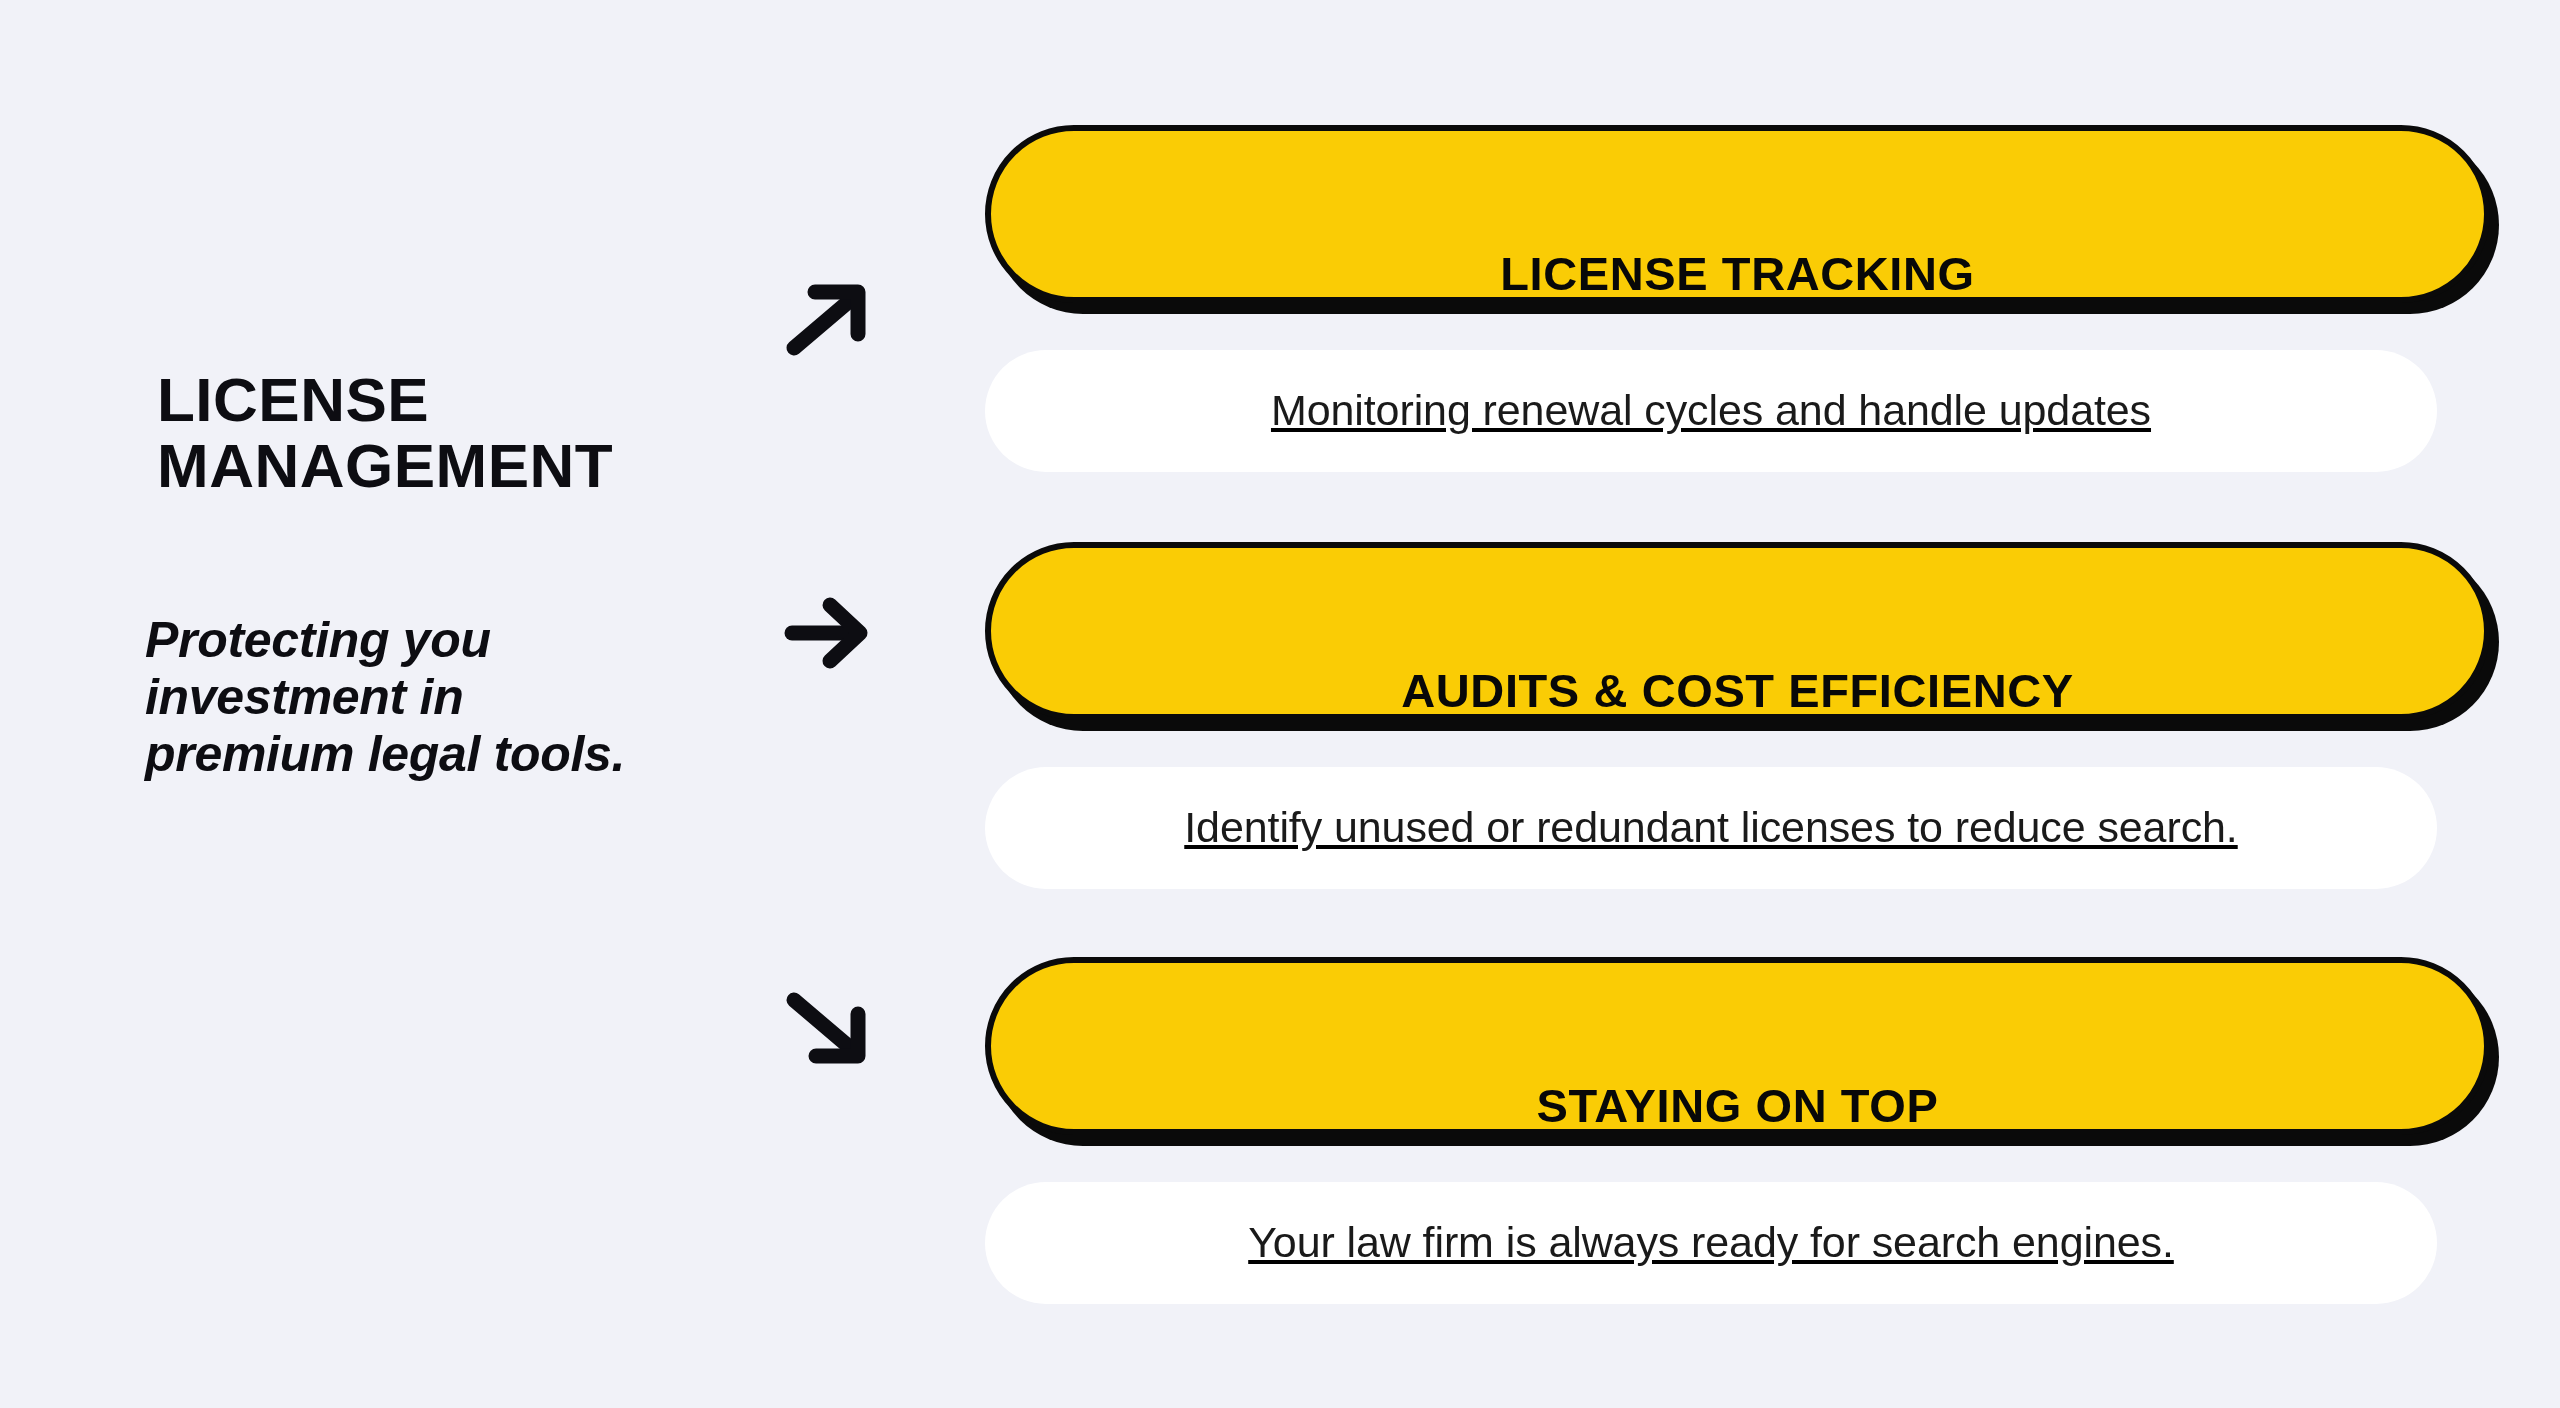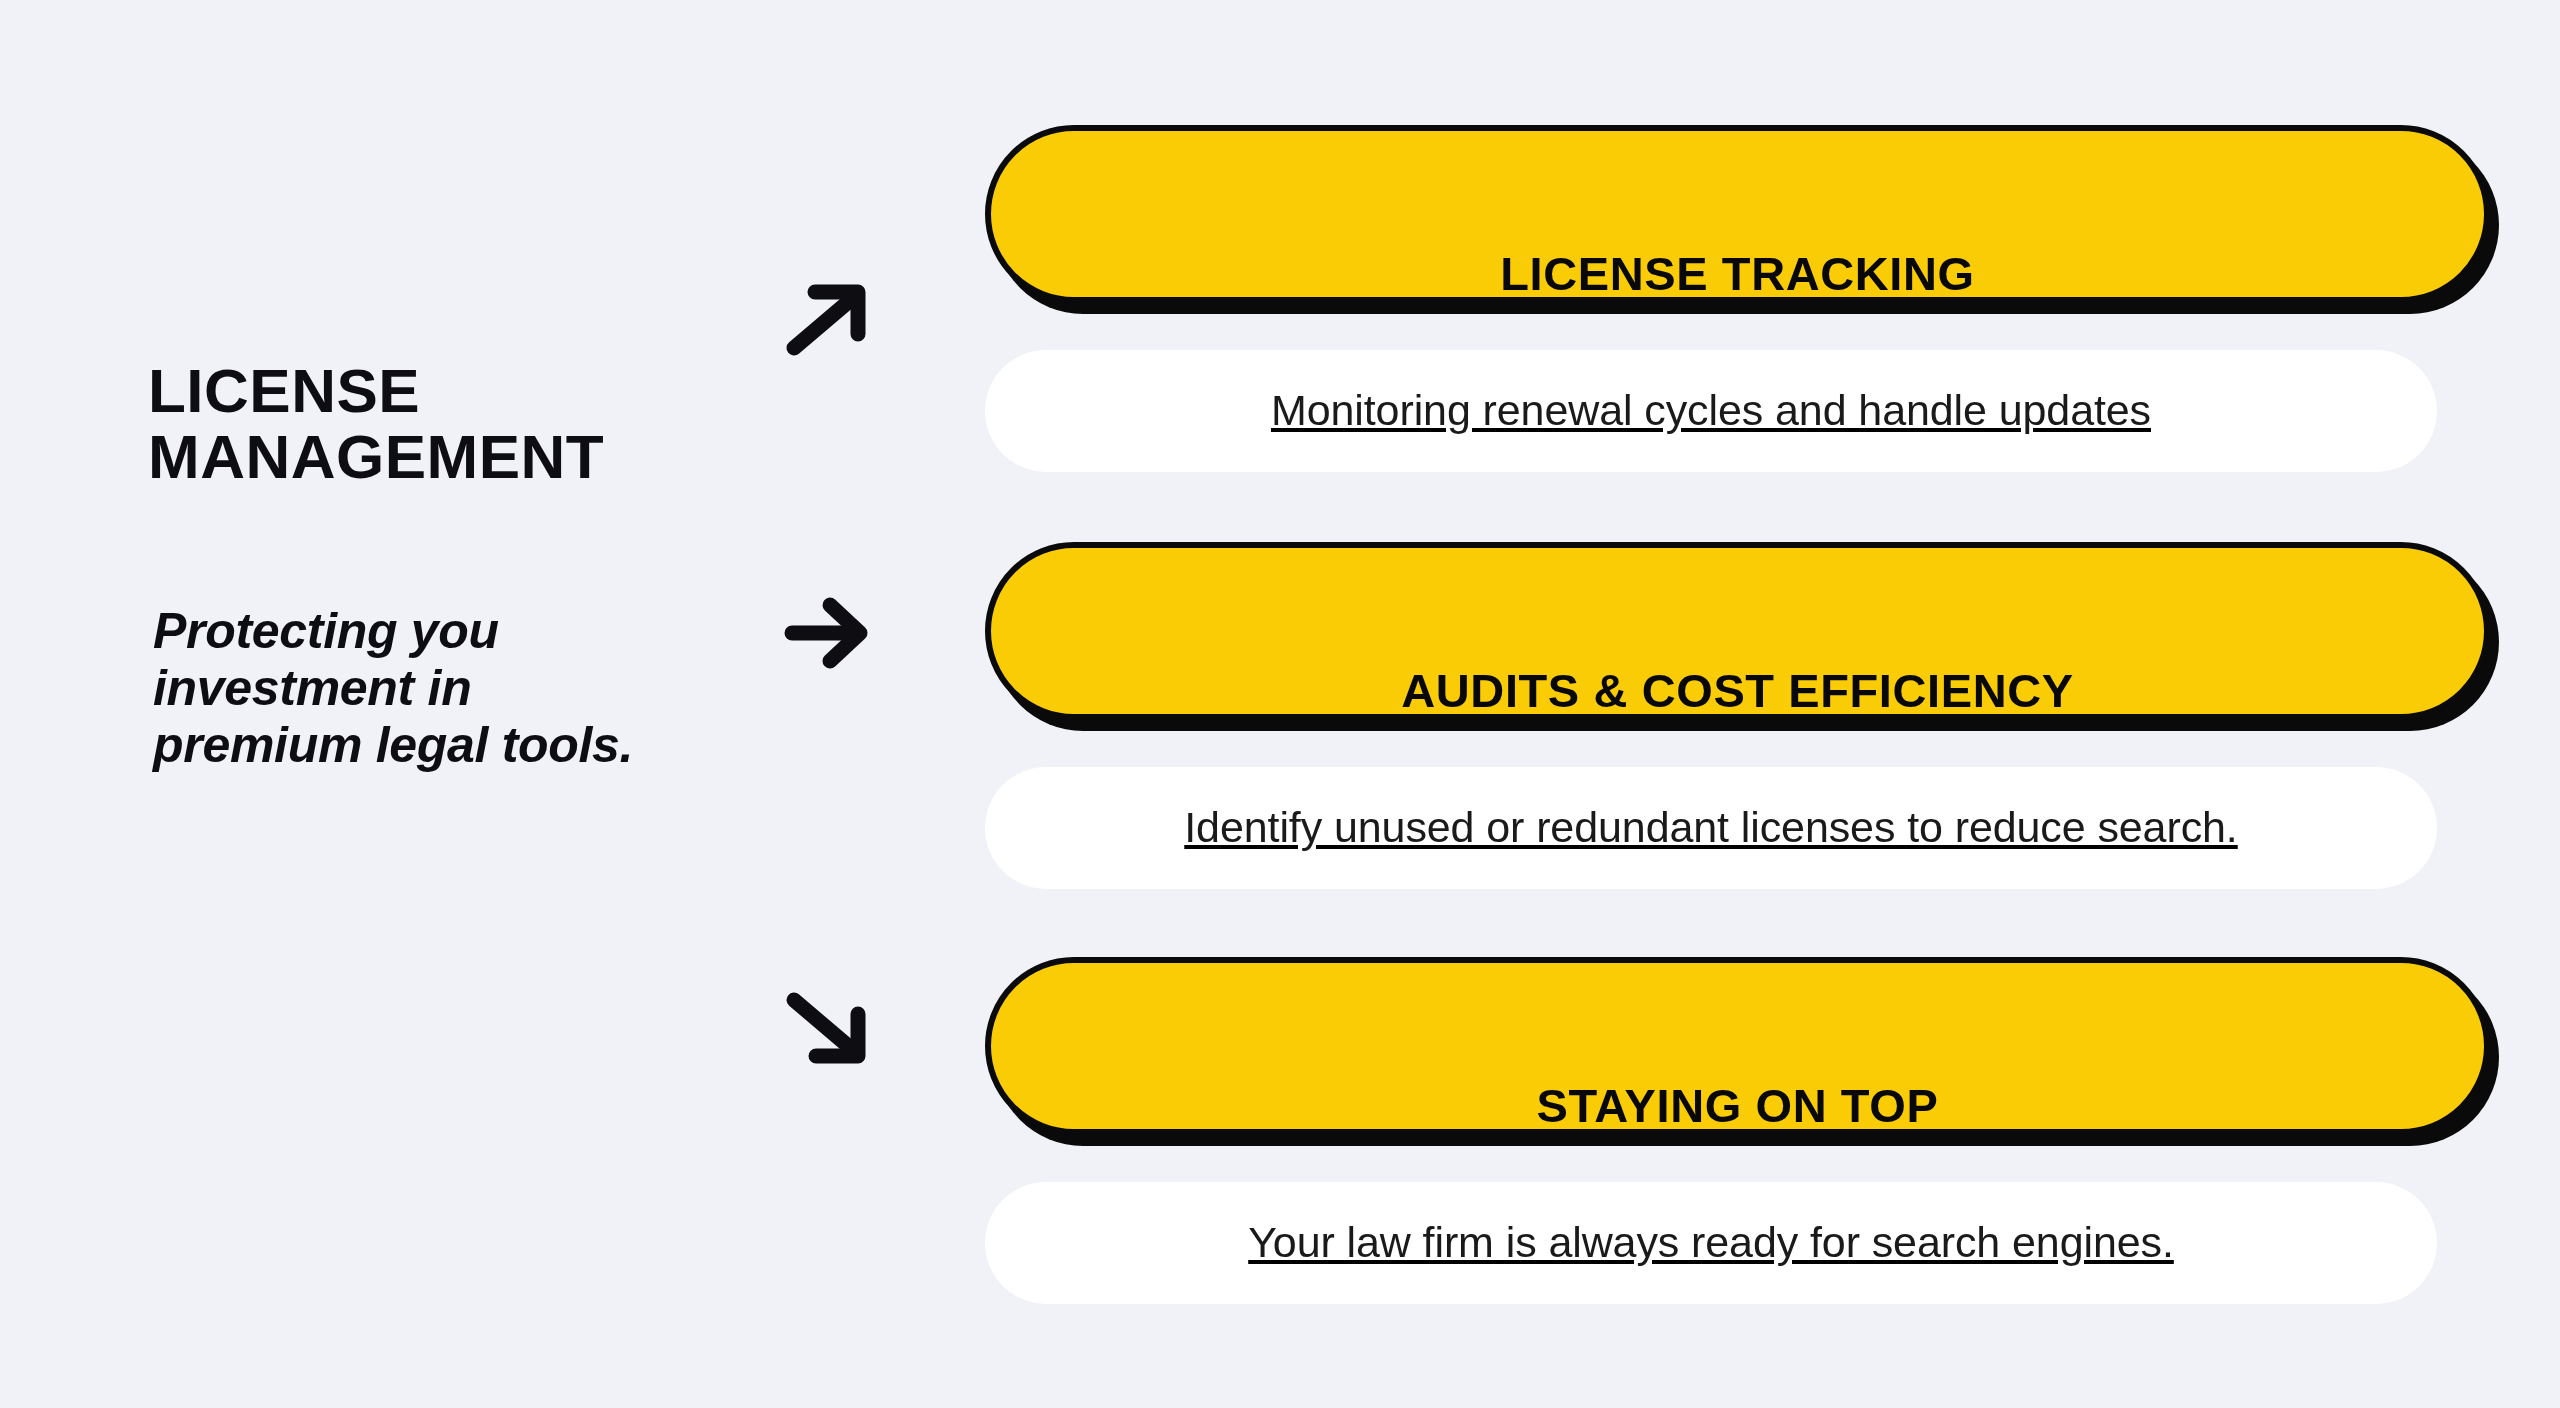--- a/index.html
+++ b/index.html
@@ -30,26 +30,26 @@
     width: 600px;
   }
 
   .heading {
     font-size: 62px;
     font-weight: 700;
     line-height: 1.07;
     letter-spacing: 0.5px;
     color: #0d0d12;
     text-transform: uppercase;
-    margin: 3px;
+    margin: 12px;
     white-space: pre-line;
   }
 
   .tagline {
-    margin: 8px;
+    margin: 0;
     margin-top: 112px;
     font-size: 50px;
     font-weight: 700;
     font-style: italic;
     line-height: 1.14;
     letter-spacing: -0.3px;
     color: #0d0d12;
     max-width: 500px;
   }
 

